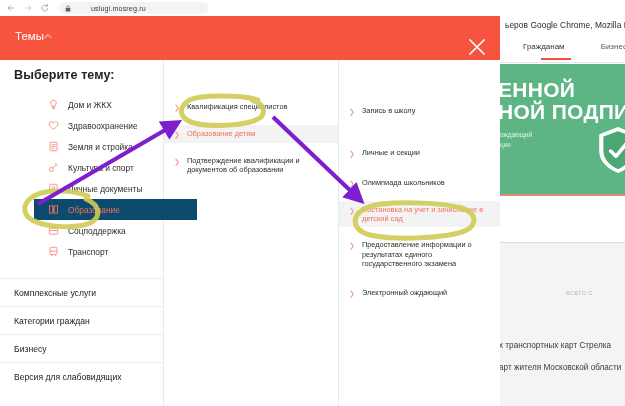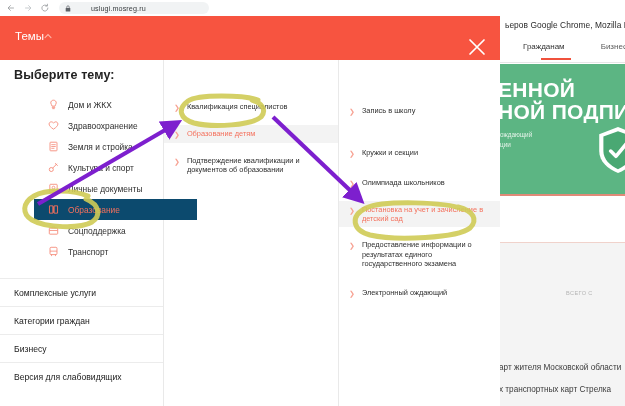--- a/index.html
+++ b/index.html
@@ -60,21 +60,21 @@
   }
   .bg-banner-rule{
     position:absolute; left:500px; top:178px; width:125px; height:2px; background:#e08a78;
   }
   .bg-card{
     position:absolute; left:500px; top:180px; width:125px; height:46px; background:#ffffff;
   }
   .bg-card-rule{ position:absolute; left:500px; top:226px; width:125px; height:1px; background:#f0d2cb;}
   .bg-grey{ position:absolute; left:500px; top:227px; width:125px; height:179px; background:#f4f4f4;}
   .bg-total{ position:absolute; left:566px; top:274px; font-size:5.6px; color:#b5b5b5; letter-spacing:.4px;}
-  .bg-item1{ position:absolute; left:499px; top:325px; font-size:8.2px; color:#3b3b3b; white-space:nowrap;margin-top:44px;}
+  .bg-item1{ position:absolute; left:499px; top:325px; font-size:8.2px; color:#3b3b3b; white-space:nowrap;}
   .bg-item2{ position:absolute; left:499px; top:347px; font-size:8.2px; color:#3b3b3b; white-space:nowrap;}
 
   
   .overlay{
     position:absolute; left:0; top:16px; width:500px; height:390px;
     background:#ffffff; z-index:10; overflow:hidden;
   }
   .ov-header{
     position:absolute; left:0; top:0; width:500px; height:44px; background:#f75440;
   }
@@ -285,21 +285,21 @@
 
   <div class="right-list">
     <div class="sub-row">
       <span class="sub-arrow">❯</span>
       <span class="sub-lbl">Запись в школу</span>
     </div>
     <div class="gap-m"></div>
     <div class="gap-m"></div>
     <div class="sub-row">
       <span class="sub-arrow">❯</span>
-      <span class="sub-lbl">Кружки и секции</span>
+      <span class="sub-lbl">Личные и секции</span>
     </div>
     <div class="gap-m"></div>
     <div class="sub-row">
       <span class="sub-arrow">❯</span>
       <span class="sub-lbl">Олимпиада школьников</span>
     </div>
     <div class="gap-s"></div>
     <div class="sub-row sel">
       <span class="sub-arrow">❯</span>
       <span class="sub-lbl">Постановка на учет и зачисление в детский сад</span>

